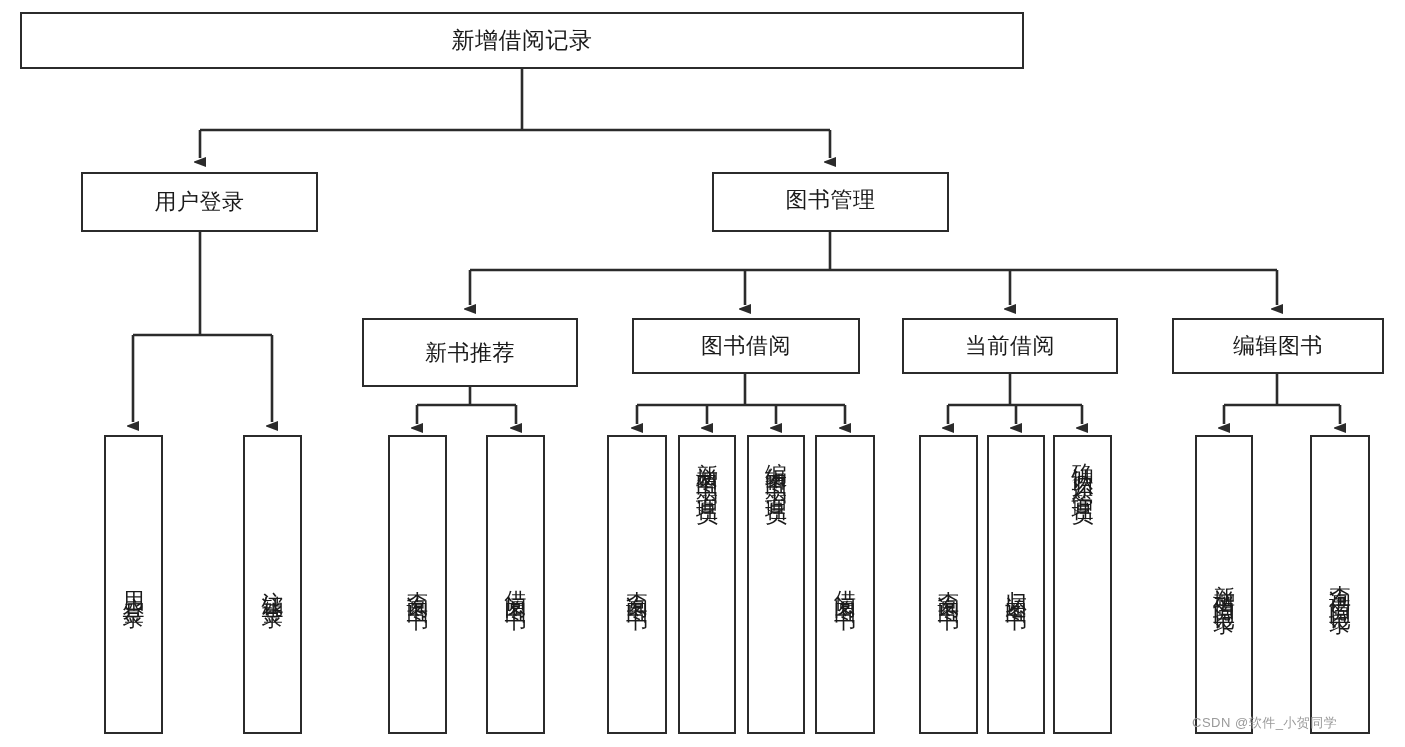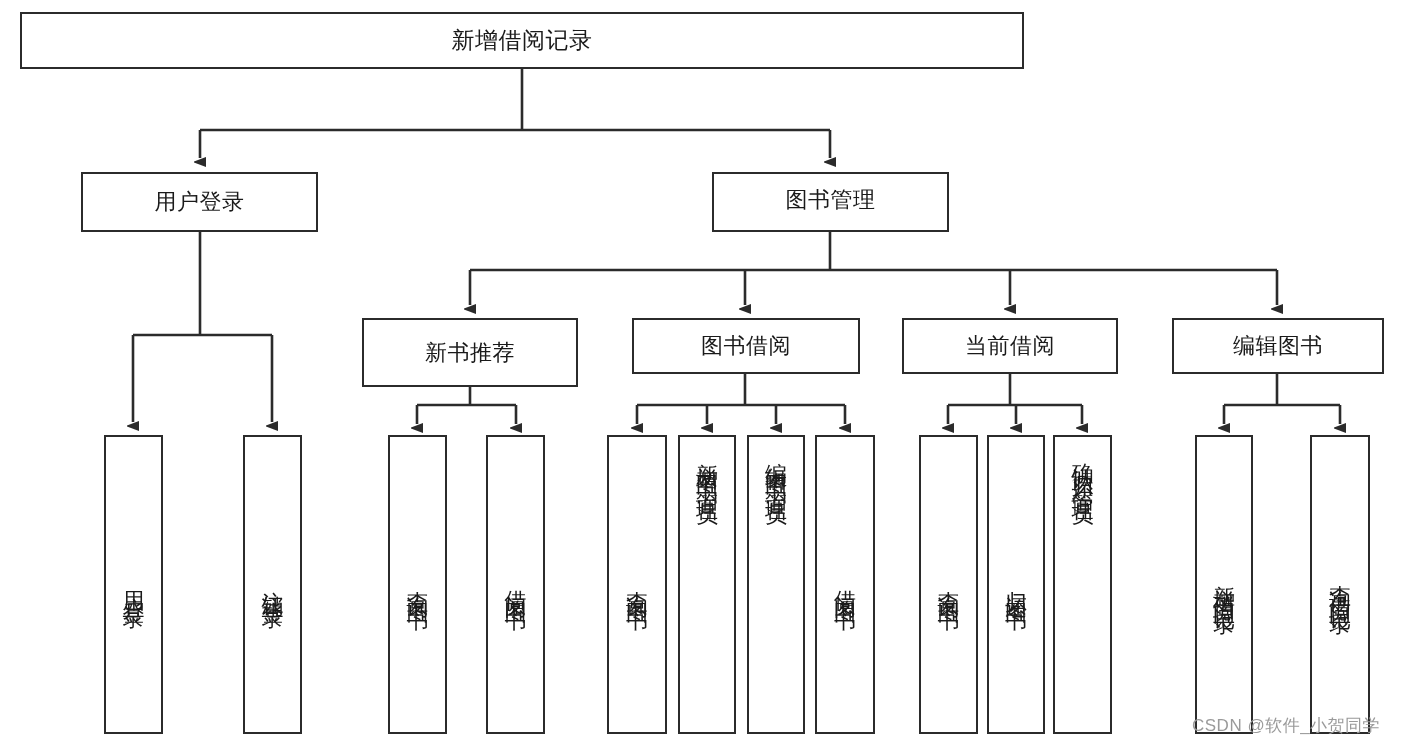--- a/index.html
+++ b/index.html
@@ -63,21 +63,21 @@
     text-align: left;
     white-space: nowrap;
     max-height: 100%;
   }
   .v-node.centered {
     align-items: center;
     padding-top: 0;
   }
   .watermark {
     position: absolute;
-    font-size: 17px;
+    font-size: 13px;
     color: #9a9a9a;
     white-space: nowrap;
     letter-spacing: 0.5px;
   }
 </style>
 </head>
 <body>
 
 <div id="canvas">
 

